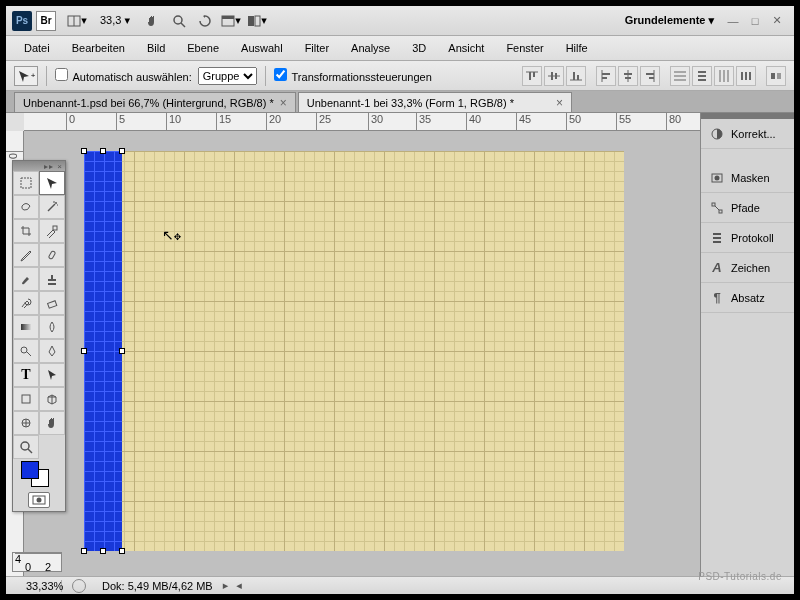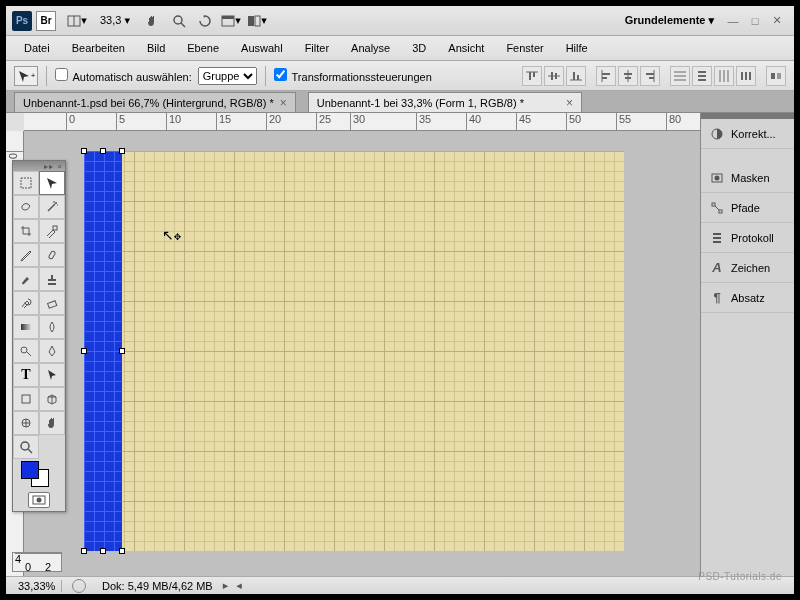--- a/index.html
+++ b/index.html
@@ -16,21 +16,21 @@
 .menubar { height: 24px; background: linear-gradient(#ebebeb,#dedede); display: flex; align-items: center; padding: 12px 8px; border-bottom: 1px solid #aaa; gap: 2px; }
 .menubar .menu-item { padding: 3px 10px; }
 .optbar { height: 30px; background: linear-gradient(#ececec,#dcdcdc); display: flex; align-items: center; padding: 0 8px; border-bottom: 1px solid #aaa; gap: 6px; }
 .optbar .tool-icon { width: 24px; height: 20px; border: 1px solid #999; background: #eee; display: flex; align-items: center; justify-content: center; }
 .optbar .sep { width: 1px; height: 20px; background: #aaa; margin: 0 2px; }
 .optbar select { font-size: 11px; height: 18px; }
 .optbar input[type=checkbox] { margin-right: 2px; }
 .optbar .align-grp { display: flex; gap: 2px; margin-left: auto; }
 .optbar .align-btn { width: 20px; height: 20px; border: 1px solid #bbb; background: #e8e8e8; display: flex; align-items: center; justify-content: center; }
 .tabstrip { height: 22px; background: #b0b0b0; display: flex; align-items: flex-end; padding-left: 8px; border-bottom: 1px solid #888; }
-.tab { height: 20px; padding: 0 8px; display: flex; align-items: center; gap: 6px; border: 1px solid #888; border-bottom: none; margin-right: 12px; font-size: 11px; }
+.tab { height: 20px; padding: 0 8px; display: flex; align-items: center; gap: 6px; border: 1px solid #888; border-bottom: none; margin-right: 2px; font-size: 11px; }
 .tab.inactive { background: #c8c8c8; }
 .tab.active { background: #e8e8e8; gap: 42px; }
 .tab .close { color: #666; font-size: 12px; }
 .body { flex: 1; display: flex; background: #b0b0b0; overflow: hidden; }
 .toolbox { position: absolute; left: 12px; top: 160px; width: 54px; background: #d8d8d8; border: 1px solid #777; box-shadow: 1px 1px 3px rgba(0,0,0,0.3); }
 .toolbox-header { height: 10px; background: linear-gradient(#888,#aaa); display: flex; justify-content: flex-end; align-items: center; padding: 0 2px; }
 .toolbox-header .dots { color: #555; font-size: 8px; letter-spacing: 1px; }
 .tb-grid { display: grid; grid-template-columns: 1fr 1fr; }
 .tb-tool { width: 26px; height: 24px; border: 1px solid #c0c0c0; display: flex; align-items: center; justify-content: center; background: #e4e4e4; position: relative; }
 .tb-tool.sel { background: #fff; border-color: #777; }
@@ -48,21 +48,21 @@
 .canvas-scroll { flex: 1; background: #c0c0c0; position: relative; overflow: hidden; }
 .canvas { position: absolute; left: 60px; top: 20px; width: 540px; height: 400px; background: #e8dca8; background-image: linear-gradient(#bcae7a 1px, transparent 1px), linear-gradient(90deg, #bcae7a 1px, transparent 1px), linear-gradient(#d0c48e 1px, transparent 1px), linear-gradient(90deg, #d0c48e 1px, transparent 1px); background-size: 50px 50px, 50px 50px, 10px 10px, 10px 10px; }
 .blue-shape { position: absolute; left: 0; top: 0; width: 38px; height: 400px; background: #1838d8; background-image: linear-gradient(#4060ff 1px, transparent 1px), linear-gradient(90deg, #4060ff 1px, transparent 1px); background-size: 10px 10px; }
 .handle { position: absolute; width: 6px; height: 6px; background: #fff; border: 1px solid #000; }
 .cursor-overlay { position: absolute; left: 78px; top: 76px; font-size: 14px; }
 .panels { width: 94px; background: #d4d4d4; border-left: 1px solid #888; display: flex; flex-direction: column; }
 .panel-strip-top { height: 6px; background: #777; }
 .panel-item { height: 30px; display: flex; align-items: center; gap: 6px; padding: 0 8px; border-bottom: 1px solid #c0c0c0; }
 .panel-item .pi-icon { width: 16px; height: 16px; display: flex; align-items: center; justify-content: center; color: #555; }
 .statusbar { height: 18px; background: linear-gradient(#e8e8e8,#d8d8d8); border-top: 1px solid #aaa; display: flex; align-items: center; font-size: 10px; }
-.statusbar .sb-zoom { width: 56px; padding: 0 12px; border-right: 1px solid #aaa; }
+.statusbar .sb-zoom { width: 56px; padding: 0 20px; border-right: 1px solid #aaa; }
 .statusbar .sb-circ { width: 14px; height: 14px; border: 1px solid #888; border-radius: 50%; margin: 0 10px; }
 .statusbar .sb-doc { padding: 0 6px; }
 .statusbar .sb-arrow { margin: 0 4px; color: #555; }
 .mini-ruler { position: absolute; left: 12px; bottom: 28px; width: 50px; height: 20px; background: #f0f0f0; border: 1px solid #888; font-size: 8px;}
 svg { display: block; }
 .watermark { position: absolute; right: 18px; bottom: 18px; color: #999; font-size: 10px; letter-spacing: .5px; }
 </style>
 </head>
 <body>
 
@@ -232,21 +232,21 @@
 
   <div class="body">
     <div class="canvas-area">
       <div class="ruler-h">
         <div class="tick" style="left:42px">0</div>
         <div class="tick" style="left:92px">5</div>
         <div class="tick" style="left:142px">10</div>
         <div class="tick" style="left:192px">15</div>
         <div class="tick" style="left:242px">20</div>
         <div class="tick" style="left:292px">25</div>
-        <div class="tick" style="left:326px">30</div>
+        <div class="tick" style="left:344px">30</div>
         <div class="tick" style="left:392px">35</div>
         <div class="tick" style="left:442px">40</div>
         <div class="tick" style="left:492px">45</div>
         <div class="tick" style="left:542px">50</div>
         <div class="tick" style="left:592px">55</div>
         <div class="tick" style="left:642px">80</div>
       </div>
       <div class="canvas-row">
         <div class="ruler-v">
           <div class="vt" style="top:20px">0</div>

